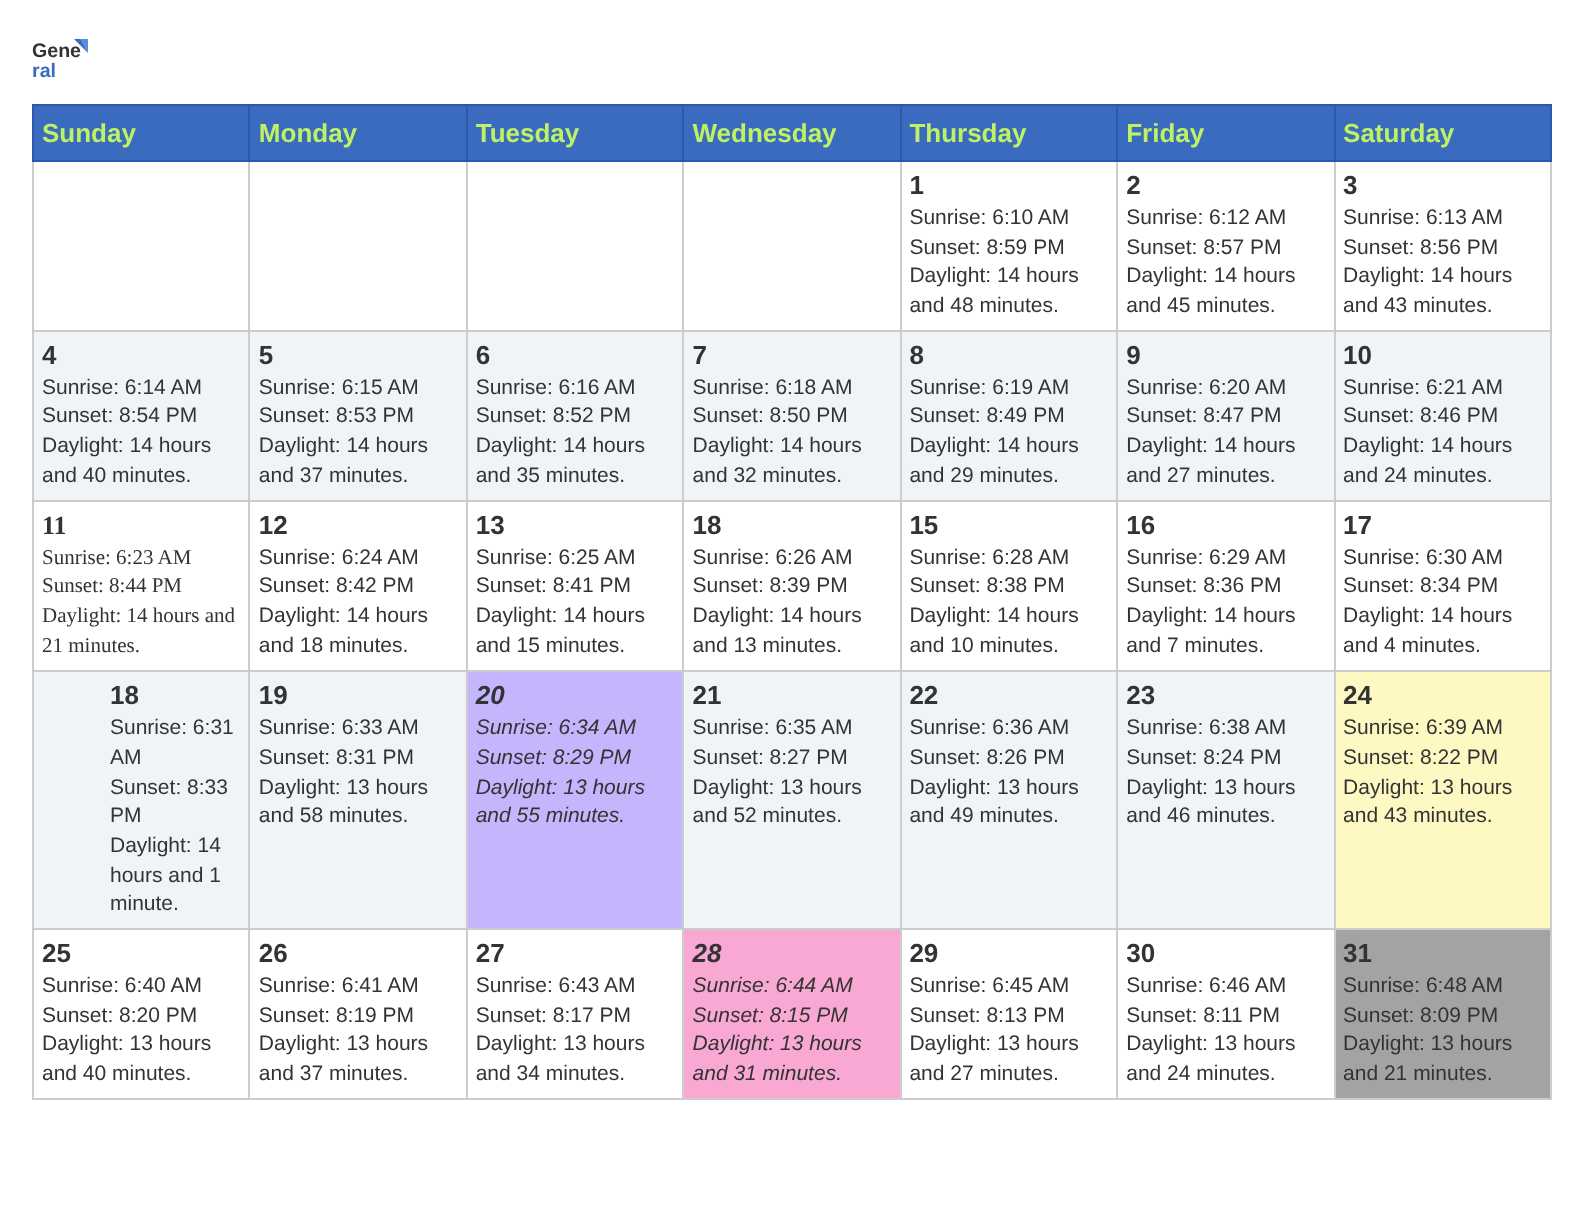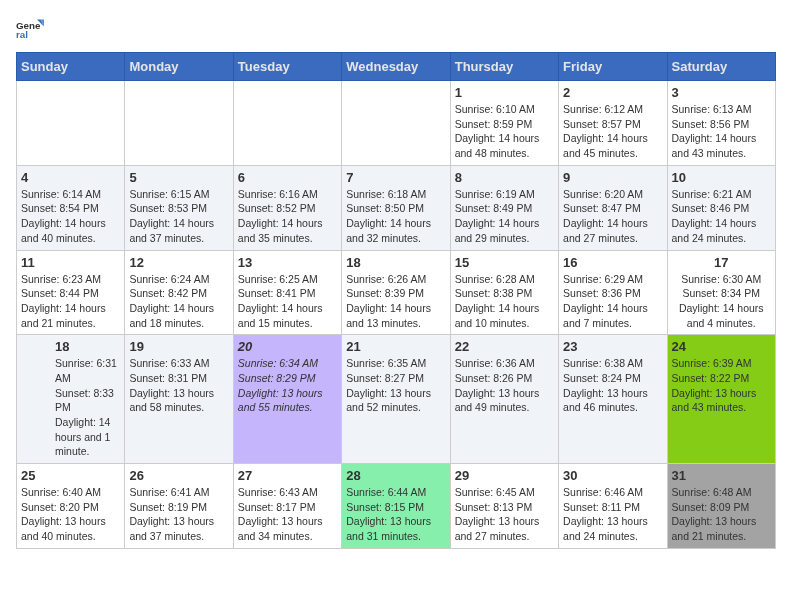--- a/index.html
+++ b/index.html
@@ -47,21 +47,21 @@
       font-size: 14px;
       color: #555;
     }
     .calendar {
       width: 100%;
       border-collapse: collapse;
       font-size: 11px;
     }
     .calendar th {
       background-color: #3a6bbf;
-      color: #e5e5e5;
+      color: #bef264;
       padding: 6px 4px;
       text-align: left;
       font-size: 13px;
       font-weight: bold;
       border: 1px solid #2a5aad;
     }
     .calendar td {
       border: 1px solid #ccc;
       vertical-align: top;
       padding: 4px;
@@ -169,21 +169,21 @@
         <td style="background-color: rgb(240, 244, 249);">
           <span class="day-number">9</span>
           <div class="day-info">Sunrise: 6:20 AM<br>Sunset: 8:47 PM<br>Daylight: 14 hours and 27 minutes.</div>
         </td>
         <td style="background-color: rgb(240, 244, 249);">
           <span class="day-number">10</span>
           <div class="day-info">Sunrise: 6:21 AM<br>Sunset: 8:46 PM<br>Daylight: 14 hours and 24 minutes.</div>
         </td>
       </tr>
       <tr>
-        <td style="background-color: rgb(255, 255, 255);">
+        <td style="background-color: rgb(255, 255, 255); font-family: Liberation Serif, serif;">
           <span class="day-number">11</span>
           <div class="day-info">Sunrise: 6:23 AM<br>Sunset: 8:44 PM<br>Daylight: 14 hours and 21 minutes.</div>
         </td>
         <td style="background-color: rgb(255, 255, 255);">
           <span class="day-number">12</span>
           <div class="day-info">Sunrise: 6:24 AM<br>Sunset: 8:42 PM<br>Daylight: 14 hours and 18 minutes.</div>
         </td>
         <td style="background-color: rgb(255, 255, 255);">
           <span class="day-number">13</span>
           <div class="day-info">Sunrise: 6:25 AM<br>Sunset: 8:41 PM<br>Daylight: 14 hours and 15 minutes.</div>
@@ -193,21 +193,21 @@
           <div class="day-info">Sunrise: 6:26 AM<br>Sunset: 8:39 PM<br>Daylight: 14 hours and 13 minutes.</div>
         </td>
         <td style="background-color: rgb(255, 255, 255);">
           <span class="day-number">15</span>
           <div class="day-info">Sunrise: 6:28 AM<br>Sunset: 8:38 PM<br>Daylight: 14 hours and 10 minutes.</div>
         </td>
         <td style="background-color: rgb(255, 255, 255);">
           <span class="day-number">16</span>
           <div class="day-info">Sunrise: 6:29 AM<br>Sunset: 8:36 PM<br>Daylight: 14 hours and 7 minutes.</div>
         </td>
-        <td style="background-color: rgb(255, 255, 255); text-align: center;">
+        <td style="background-color: rgb(255, 255, 255);">
           <span class="day-number">17</span>
           <div class="day-info">Sunrise: 6:30 AM<br>Sunset: 8:34 PM<br>Daylight: 14 hours and 4 minutes.</div>
         </td>
       </tr>
       <tr>
         <td style="background-color: rgb(240, 244, 249); padding-left: 38px;">
           <span class="day-number">18</span>
           <div class="day-info">Sunrise: 6:31 AM<br>Sunset: 8:33 PM<br>Daylight: 14 hours and 1 minute.</div>
         </td>
         <td style="background-color: rgb(240, 244, 249);">
@@ -223,39 +223,39 @@
           <div class="day-info">Sunrise: 6:35 AM<br>Sunset: 8:27 PM<br>Daylight: 13 hours and 52 minutes.</div>
         </td>
         <td style="background-color: rgb(240, 244, 249);">
           <span class="day-number">22</span>
           <div class="day-info">Sunrise: 6:36 AM<br>Sunset: 8:26 PM<br>Daylight: 13 hours and 49 minutes.</div>
         </td>
         <td style="background-color: rgb(240, 244, 249);">
           <span class="day-number">23</span>
           <div class="day-info">Sunrise: 6:38 AM<br>Sunset: 8:24 PM<br>Daylight: 13 hours and 46 minutes.</div>
         </td>
-        <td style="background-color: #84cc16;">
+        <td style="background-color: #fef9c3;">
           <span class="day-number">24</span>
           <div class="day-info">Sunrise: 6:39 AM<br>Sunset: 8:22 PM<br>Daylight: 13 hours and 43 minutes.</div>
         </td>
       </tr>
       <tr>
         <td style="background-color: rgb(255, 255, 255);">
           <span class="day-number">25</span>
           <div class="day-info">Sunrise: 6:40 AM<br>Sunset: 8:20 PM<br>Daylight: 13 hours and 40 minutes.</div>
         </td>
         <td style="background-color: rgb(255, 255, 255);">
           <span class="day-number">26</span>
           <div class="day-info">Sunrise: 6:41 AM<br>Sunset: 8:19 PM<br>Daylight: 13 hours and 37 minutes.</div>
         </td>
         <td style="background-color: rgb(255, 255, 255); margin-left: 19px;">
           <span class="day-number">27</span>
           <div class="day-info">Sunrise: 6:43 AM<br>Sunset: 8:17 PM<br>Daylight: 13 hours and 34 minutes.</div>
         </td>
-        <td style="background-color: #86efac;">
+        <td style="background-color: #f9a8d4; font-style: italic;">
           <span class="day-number">28</span>
           <div class="day-info">Sunrise: 6:44 AM<br>Sunset: 8:15 PM<br>Daylight: 13 hours and 31 minutes.</div>
         </td>
         <td style="background-color: rgb(255, 255, 255);">
           <span class="day-number">29</span>
           <div class="day-info">Sunrise: 6:45 AM<br>Sunset: 8:13 PM<br>Daylight: 13 hours and 27 minutes.</div>
         </td>
         <td style="background-color: rgb(255, 255, 255);">
           <span class="day-number">30</span>
           <div class="day-info">Sunrise: 6:46 AM<br>Sunset: 8:11 PM<br>Daylight: 13 hours and 24 minutes.</div>

